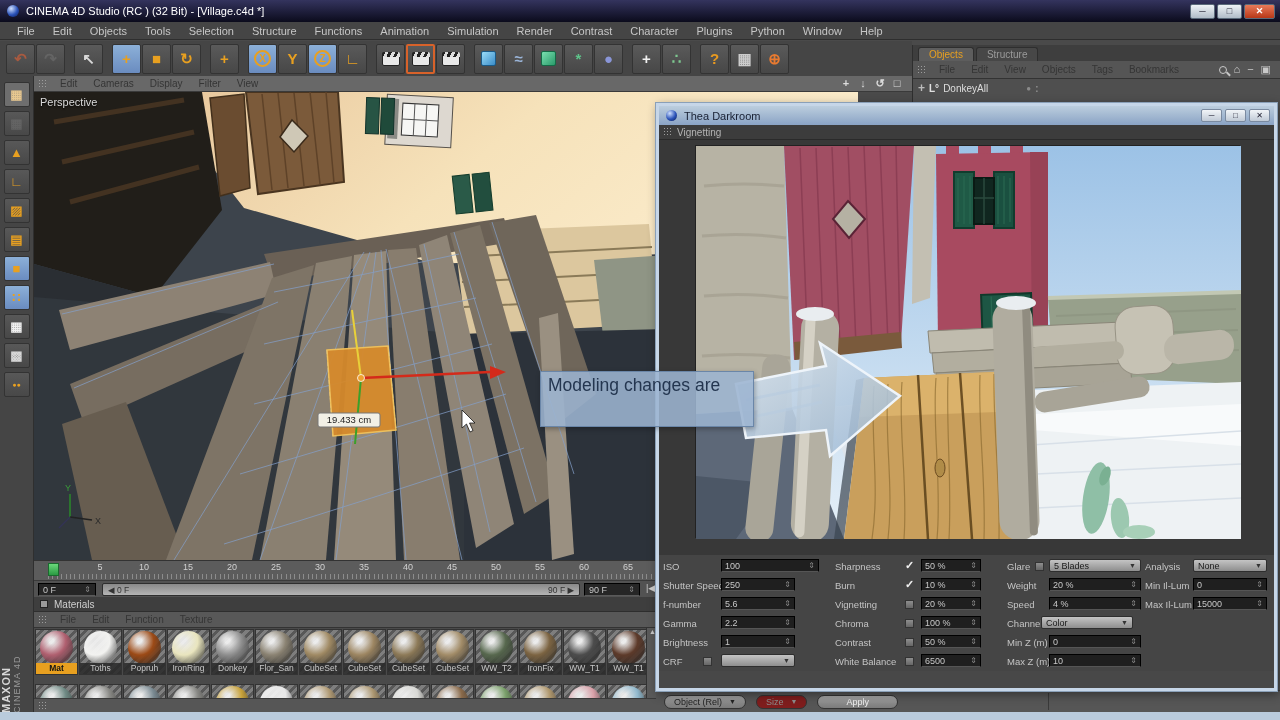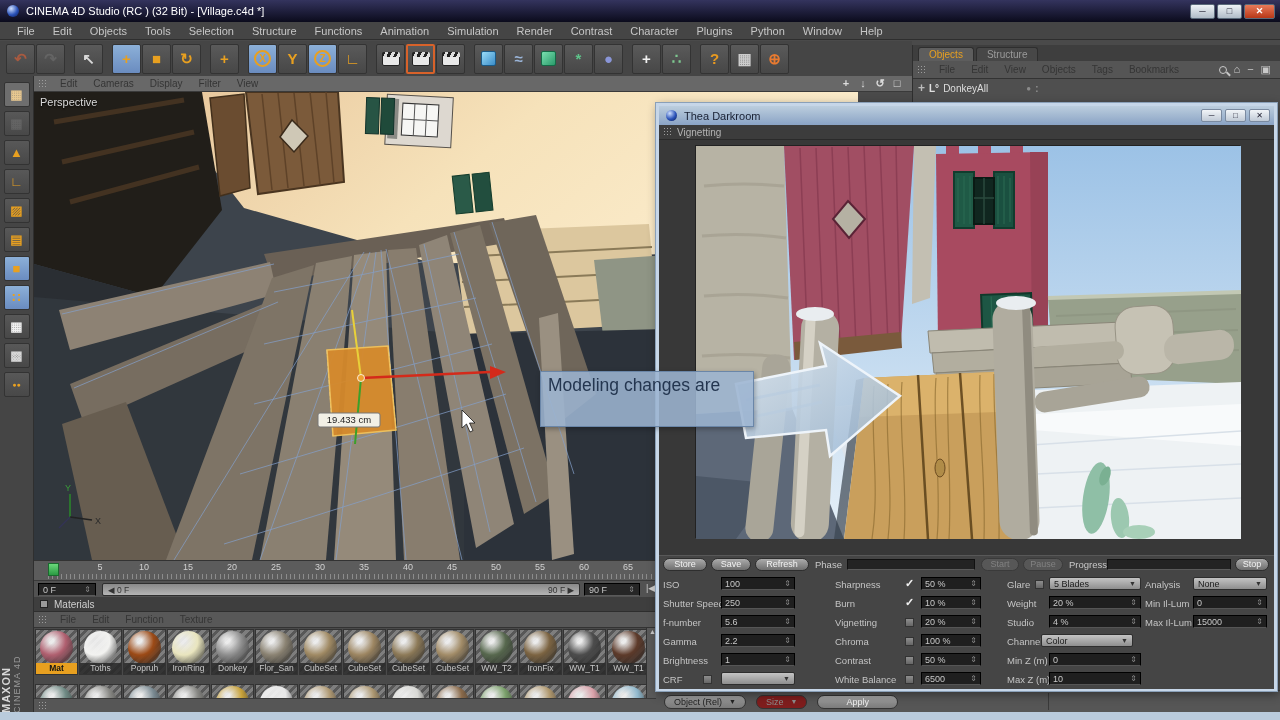--- a/index.html
+++ b/index.html
@@ -705,37 +705,25 @@
           <rect x="330" y="158" width="8" height="232" rx="4" fill="#908c80" transform="rotate(-2 320 274)"></rect>
           <ellipse cx="119" cy="168" rx="19" ry="7" fill="#e9edf0"></ellipse>
           <ellipse cx="320" cy="157" rx="20" ry="7" fill="#e9edf0"></ellipse>
           <ellipse cx="400" cy="352" rx="13" ry="36" fill="#8fbfa6" transform="rotate(8 400 352)"></ellipse>
           <ellipse cx="424" cy="372" rx="9" ry="20" fill="#9cc8b0" transform="rotate(-6 424 372)"></ellipse>
           <ellipse cx="443" cy="386" rx="16" ry="7" fill="#a8d0b8"></ellipse>
           <ellipse cx="409" cy="330" rx="5" ry="10" fill="#7ab092" transform="rotate(20 409 330)"></ellipse>
         </svg>
       </div>
     </div>
-    <div class="thea-actions">
-      <span class="pill" style="left:4px;width:44px;">Store</span>
-      <span class="pill" style="left:52px;width:40px;">Save</span>
-      <span class="pill" style="left:96px;width:54px;">Refresh</span>
-      <span class="bar-label" style="left:156px;">Phase</span>
-      <span class="hbar" style="left:188px;width:128px;"></span>
-      <span class="pill disabled" style="left:322px;width:38px;">Start</span>
-      <span class="pill disabled" style="left:364px;width:40px;">Pause</span>
-      <span class="bar-label" style="left:410px;">Progress</span>
-      <span class="hbar" style="left:448px;width:124px;"></span>
-      <span class="pill" style="left:576px;width:34px;">Stop</span>
-    </div>
     <div class="thea-settings" id="thea-settings">
         <div class="tcol" style="left: 4px; width: 168px;">
           <div class="trow">
             <span class="tlabel">ISO</span>
-            <span class="tfield" style="left: 58px; width: 74px;">
+            <span class="tfield" style="left: 58px; width: 98px;">
               <span>100</span>
               <span class="spin">⇕</span>
             </span>
           </div>
           <div class="trow">
             <span class="tlabel">Shutter Speed</span>
             <span class="tfield" style="left: 58px; width: 74px;">
               <span>250</span>
               <span class="spin">⇕</span>
             </span>
@@ -830,21 +818,21 @@
             </span>
           </div>
           <div class="trow">
             <span class="tlabel">Weight</span>
             <span class="tfield" style="left: 42px; width: 92px;">
               <span>20 %</span>
               <span class="spin">⇕</span>
             </span>
           </div>
           <div class="trow">
-            <span class="tlabel">Studio</span>
+            <span class="tlabel">Speed</span>
             <span class="tfield" style="left: 42px; width: 92px;">
               <span>4 %</span>
               <span class="spin">⇕</span>
             </span>
           </div>
           <div class="trow">
             <span class="tlabel">Channel</span>
             <span class="tdrop" style="left: 34px; width: 92px;">
               <span>Color</span>
               <span class="arr">▼</span>

